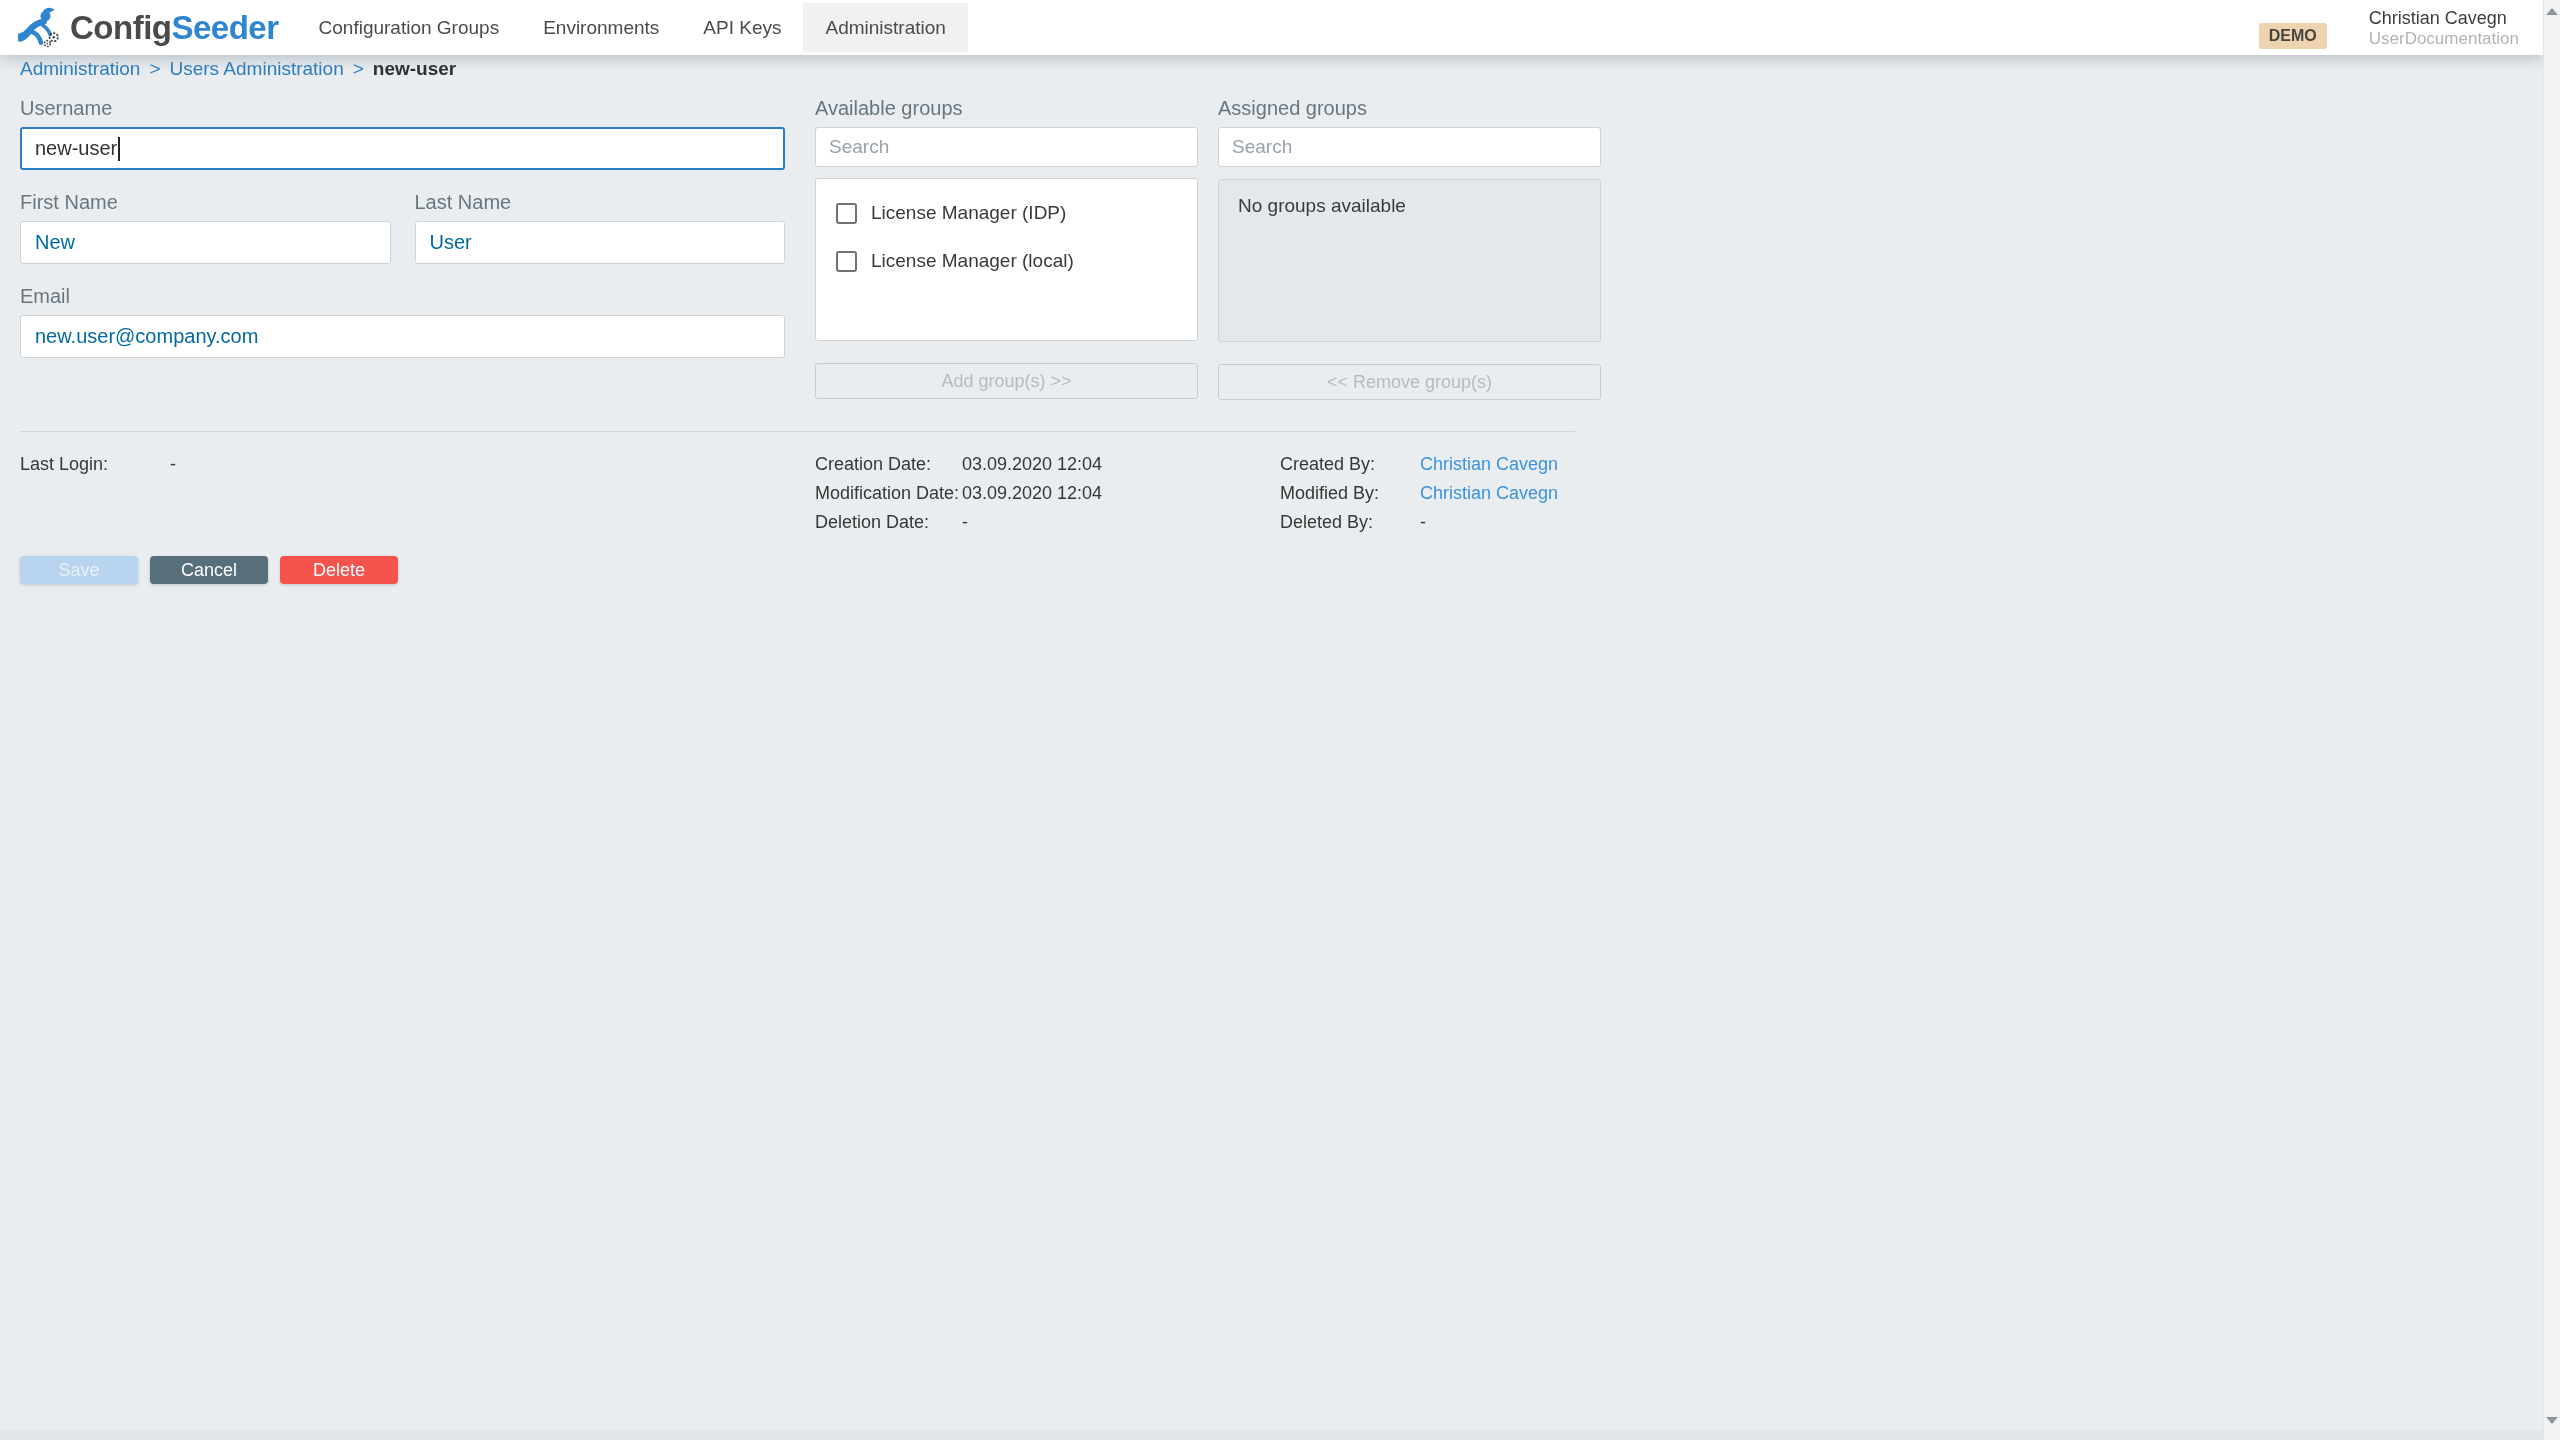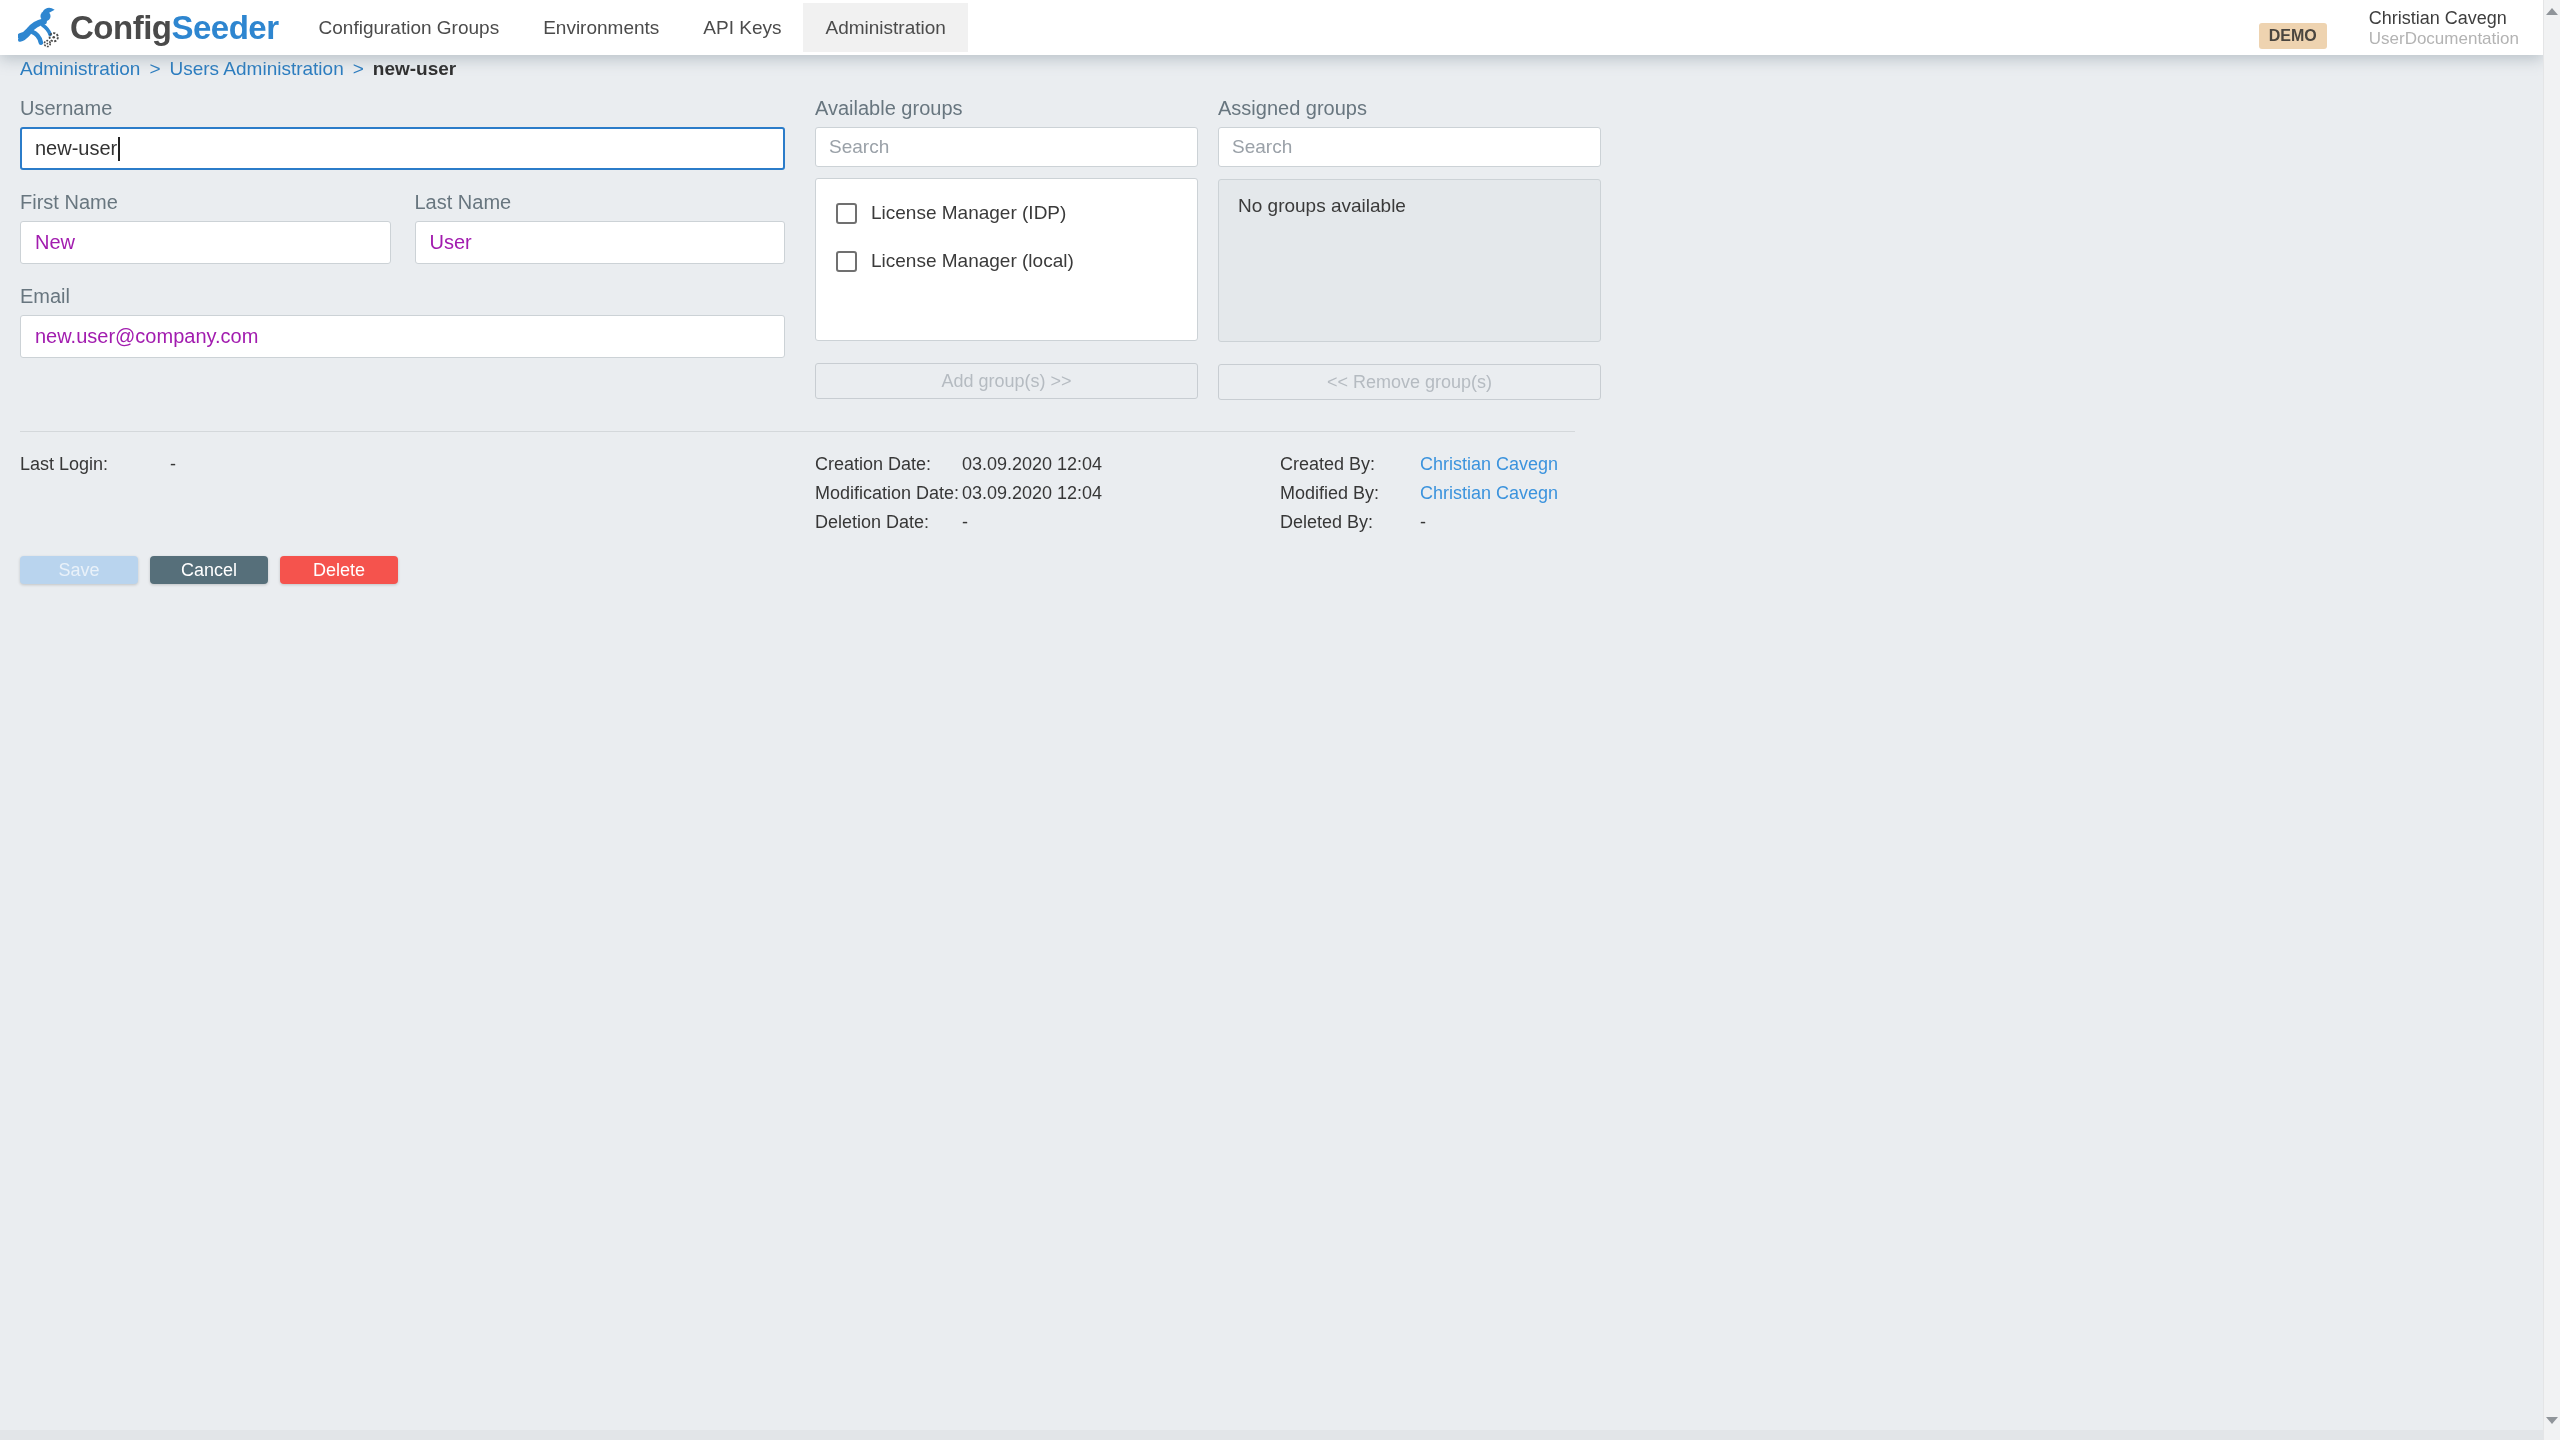--- a/index.html
+++ b/index.html
@@ -128,21 +128,21 @@
     margin-bottom: 7px;
   }
   .text-input {
     width: 100%;
     height: 43px;
     border: 1px solid #ccd2d6;
     border-radius: 3px;
     background: #ffffff;
     font-family: "Liberation Sans", "DejaVu Sans", sans-serif;
     font-size: 20px;
-    color: #a21caf;
+    color: #0369a1;
     padding: 0 14px;
     outline: none;
   }
   .fake-input {
     width: 100%;
     height: 43px;
     border: 2px solid #2b7cc9;
     border-radius: 3px;
     background: #ffffff;
     font-size: 20px;

